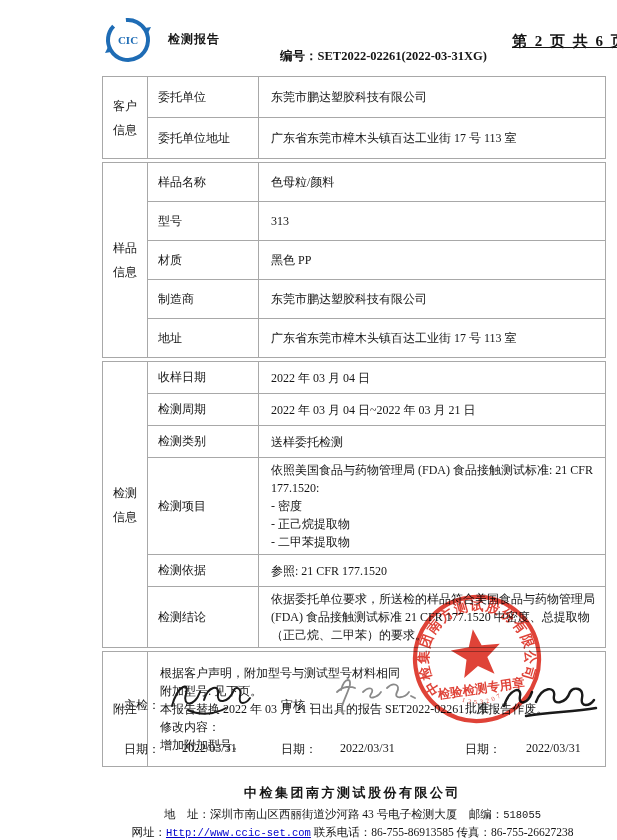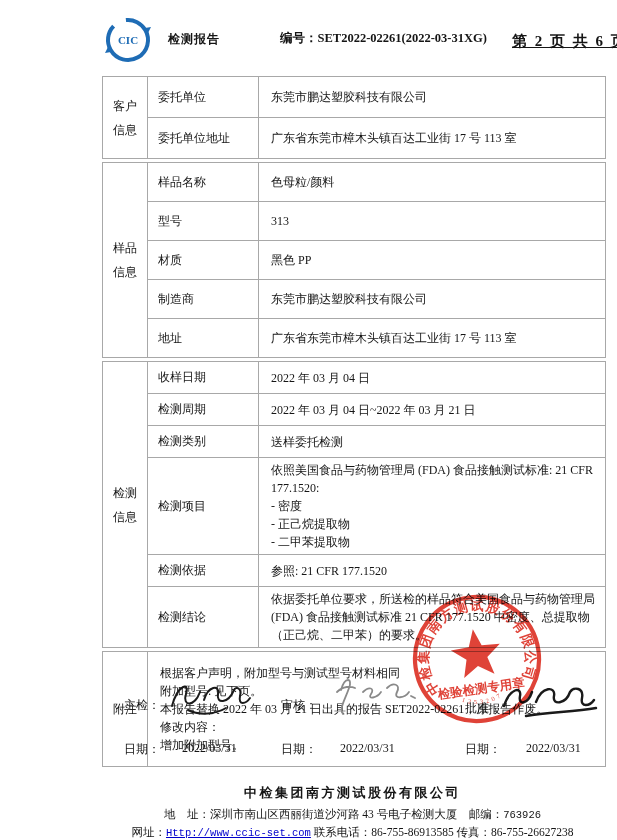--- a/index.html
+++ b/index.html
@@ -2,21 +2,21 @@
 <html><head>
 <meta charset="utf-8">
 <style>
   html,body{margin:0;padding:0;background:#ffffff;}
   .page{position:relative;width:617px;height:840px;background:#fff;overflow:hidden;
         font-family:"Liberation Serif","DejaVu Serif",serif;color:#151515;margin-left:44px;}
 
   
   .logo{position:absolute;left:60px;top:16px;width:48px;height:48px;}
   .hdr-title{position:absolute;left:124px;top:31px;font-size:12px;font-weight:bold;letter-spacing:1px;}
-  .hdr-no{position:absolute;left:236px;top:30px;font-size:12.5px;font-weight:bold;}
+  .hdr-no{position:absolute;left:236px;top:48px;font-size:12.5px;font-weight:bold;}
   .hdr-page{position:absolute;left:468px;top:32px;font-size:15px;font-weight:bold;letter-spacing:2px;text-decoration:underline;}
 
   
   .tables{position:absolute;left:58px;top:76px;width:504px;}
   table.sec{border-collapse:collapse;width:100%;table-layout:fixed;margin-bottom:3px;}
   .sec td{border:1px solid #a8a8a8;font-size:12px;vertical-align:middle;background:#fff;}
   td.c1{width:44px;text-align:center;padding:0;text-decoration:underline;}
   td.c1 .stack{display:inline-block;width:28px;line-height:2.0;text-align:center;word-break:break-all;}
   td.c2{width:96px;padding:2px 4px 2px 10px;}
   td.c3{padding:3px 10px 3px 12px;line-height:1.5;}
@@ -177,17 +177,17 @@
       <text x="73" y="107" text-anchor="middle" font-size="12.5" font-weight="bold" fill="#dd3327" font-family="Liberation Serif, serif">检验检测专用章</text>
       <path id="sealArcBottom" d="M36.1 98.8 A45 45 0 0 0 109.9 98.8" fill="none"></path>
       <text font-size="6.5" fill="#dd3327" letter-spacing="3">
         <textPath href="#sealArcBottom" startOffset="50%" text-anchor="middle">1253207</textPath>
       </text>
     </g>
   </svg>
 
   <div class="footer">
     <div class="f1">中检集团南方测试股份有限公司</div>
-    <div class="f2"><span>地　址：</span><span>深圳市南山区西丽街道沙河路 43 号电子检测大厦</span>　<span>邮编：</span><span class="mono">763926</span></div>
+    <div class="f2"><span>地　址：</span><span>深圳市南山区西丽街道沙河路 43 号电子检测大厦</span>　<span>邮编：</span><span class="mono">518055</span></div>
     <div class="f3"><span>网址：</span><span class="url">Http://www.ccic-set.com</span> <span>联系电话：</span><span>86-755-86913585</span> <span>传真：</span><span>86-755-26627238</span></div>
   </div>
 
 </div>
 
 </body></html>

